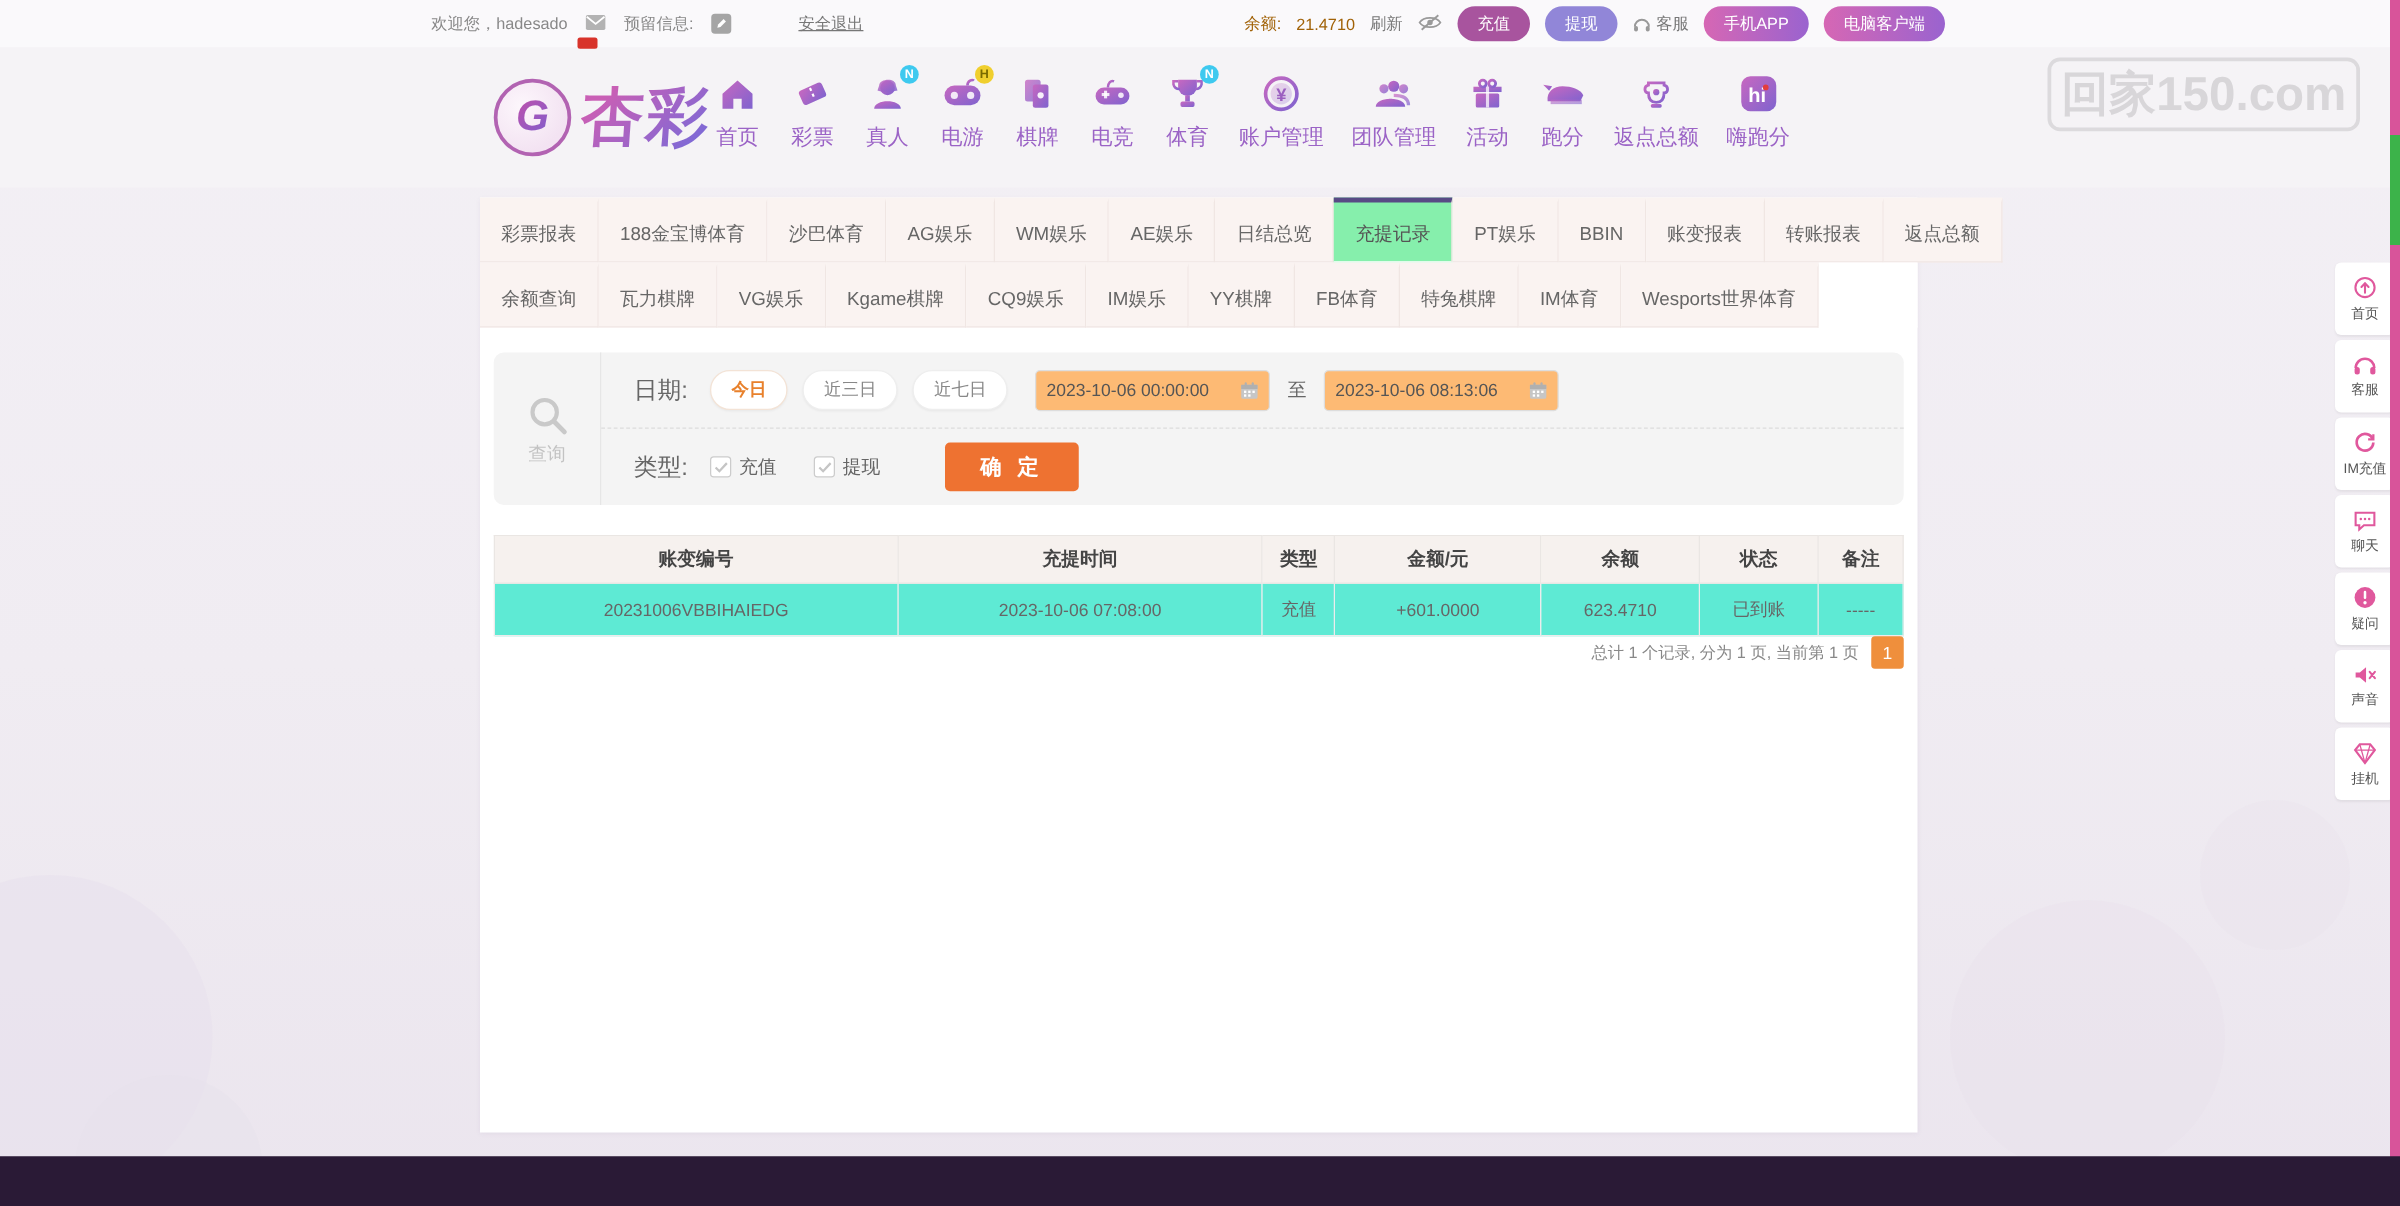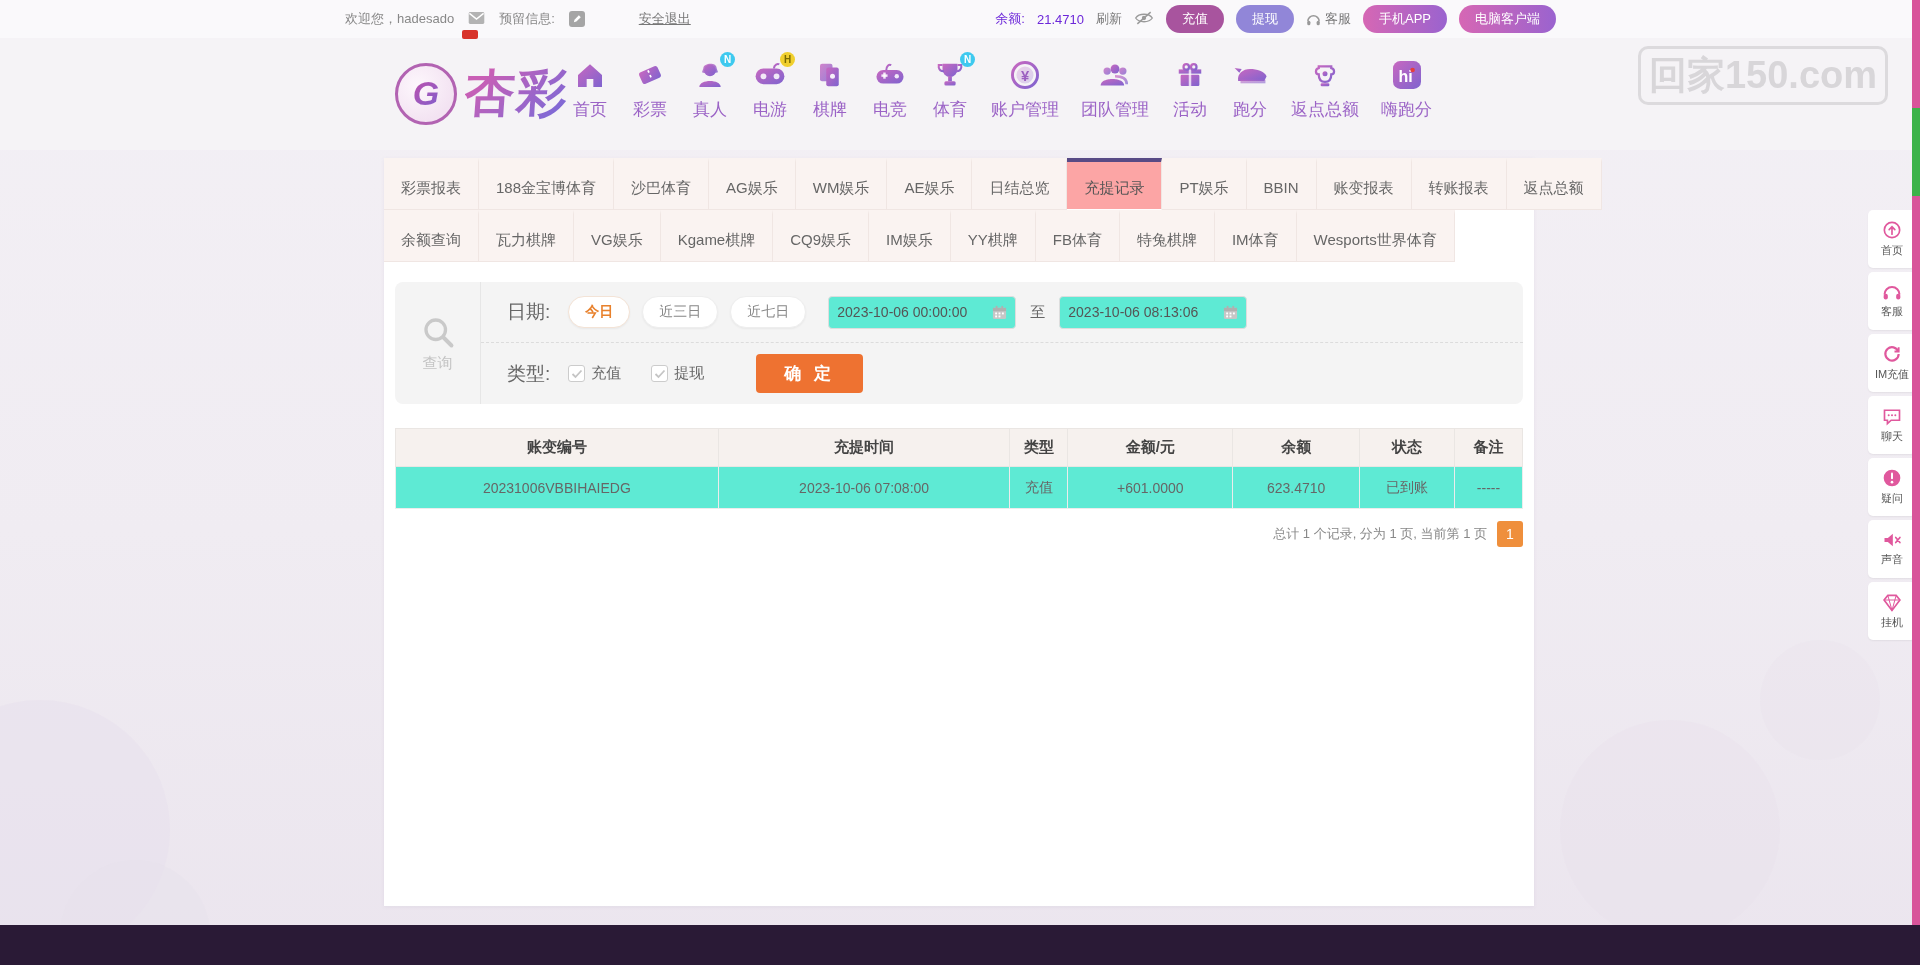--- a/index.html
+++ b/index.html
@@ -16,21 +16,21 @@
   .deco.d4 { width:120px; height:120px; left:1760px; top:640px; opacity:.3;}
 
   
   .topbar { position:absolute; top:0; left:0; width:1920px; height:38px;
             background:#faf9fb; display:flex; align-items:center;
             padding-left:345px; padding-right:364px; font-size:13px; color:#888; }
   .tb-left { display:flex; align-items:center; gap:14px;justify-content:flex-end; }
   .tb-right { margin-left:auto; display:flex; align-items:center; gap:12px; }
   .tb-sep { width:26px; }
   .logout { color:#777; text-decoration:underline; cursor:pointer; }
-  .balance-label,.balance-value { color:#6d28d9; }
+  .balance-label,.balance-value { color:#a16207; }
   .refresh { color:#777; cursor:pointer; }
   .pill-btn { border:none; color:#fff; font-size:13px; padding:5px 16px; border-radius:14px; cursor:pointer; }
   .btn-recharge { background:#a8549e; }
   .btn-withdraw { background:#9186d8; }
   .btn-app,.btn-pc { background:linear-gradient(90deg,#d667b4,#9a63cf); }
   .service { display:flex; align-items:center; gap:4px; color:#777; cursor:pointer; }
   .pencil-badge { width:16px; height:16px; background:#a5a5a5; border-radius:3px; display:inline-flex; align-items:center; justify-content:center; }
 
   
   .header { position:absolute; top:38px; left:0; width:1920px; height:112px; background:#f5f3f6; }
@@ -65,50 +65,50 @@
   .wm-box { margin-top:6px; border:3px solid #dcdadd; border-radius:10px;
             text-align:center; font-size:38px; font-weight:bold; padding:1px 4px; color:#d8d6d9; }
 
   
   .panel { position:absolute; left:384px; top:158px; width:1150px; height:748px;
            background:#fff; box-shadow:0 1px 4px rgba(120,90,140,.08); }
   .tabrow { display:flex; }
   .tab { height:52px; line-height:52px; padding:0 17px; font-size:15px; color:#666;
          background:#faf3f1; border-right:1px solid #f0e6e3; border-bottom:1px solid #f0e6e3;
          border-top:4px solid transparent; cursor:pointer; white-space:nowrap; }
-  .tab.active { background:#fca5a5; border-top:4px solid #584a85; border-bottom:1px solid #fff; color:#555; }
+  .tab.active { background:#86efac; border-top:4px solid #584a85; border-bottom:1px solid #fff; color:#555; }
   .tabrow .filler { flex:1; border-bottom:1px solid #f0e6e3; background:#fff; }
   .row2 .filler { border-bottom:1px solid #fff; }
 
   
   .filter { margin:20px 11px 0 11px; background:#f4f4f4; border-radius:8px;
             display:flex; min-height:122px; }
   .query-block { width:86px; display:flex; flex-direction:column; align-items:center;
                  justify-content:center; gap:4px; color:#c3c3c3; font-size:15px;
                  border-right:1px solid #e6e6e6; }
   .filter-rows { flex:1; display:flex; flex-direction:column; }
   .f-row { display:flex; align-items:center; padding-left:26px; height:61px; gap:12px; }
   .f-row.first { border-bottom:1px dashed #dcdcdc; }
   .f-label { font-size:19px; color:#666; margin-right:6px; }
   .quick-pill { background:#fff; border:1px solid #eee; border-radius:16px; padding:6px 16px;
                 font-size:14px; color:#888; cursor:pointer; box-shadow:0 1px 2px rgba(0,0,0,.05); }
   .quick-pill.active { color:#e8812c; font-weight:bold; border-color:#f3e3d6; }
-  .date-box { width:188px; height:33px; background:#5eead4; border:1px solid #ddd; border-radius:4px;
+  .date-box { width:188px; height:33px; background:#fdba74; border:1px solid #ddd; border-radius:4px;
               display:flex; align-items:center; justify-content:space-between;
               padding:0 8px; font-size:14px; color:#555; margin-left:10px; cursor:text; }
   .to-label { font-size:15px; color:#666; margin:0 2px; }
   .checkbox { width:17px; height:17px; background:#fff; border:1px solid #ccc; border-radius:3px;
               display:inline-flex; align-items:center; justify-content:center; cursor:pointer; }
   .cb-group { display:flex; align-items:center; gap:6px; margin-right:18px; cursor:pointer; }
   .cb-label { font-size:15px; color:#666; }
   .submit-btn { margin-left:22px; background:#ee7231; color:#fff; border:none; border-radius:4px;
                 font-size:17px; padding:8px 28px; letter-spacing:4px; cursor:pointer; font-weight:bold; }
 
   
-  .records { margin:24px 11px 12px 11px; border-collapse:collapse; width:1128px; }
+  .records { margin:24px 11px 0 11px; border-collapse:collapse; width:1128px; }
   .records th { background:#f6f1ee; border:1px solid #eae6e3; height:38px;
                 font-size:15px; color:#444; font-weight:bold; text-align:center; }
   .records td { background:#5eead4; border:1px solid #ececec; height:42px;
                 font-size:14px; color:#666; text-align:center; }
   .col-id{width:323px}.col-time{width:292px}.col-type{width:58px}.col-amt{width:165px}
   .col-bal{width:127px}.col-st{width:95px}.col-rm{width:68px}
   .amt-pos { color:#e23b3b; }
   .status-ok { color:#2eb872; }
 
   

